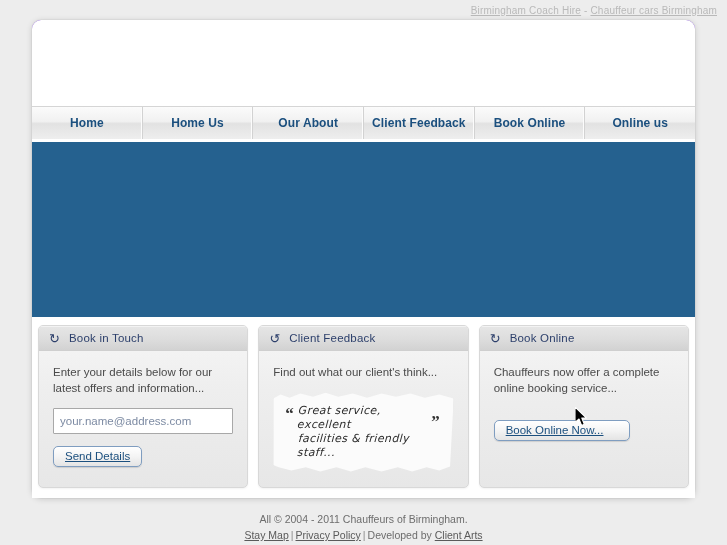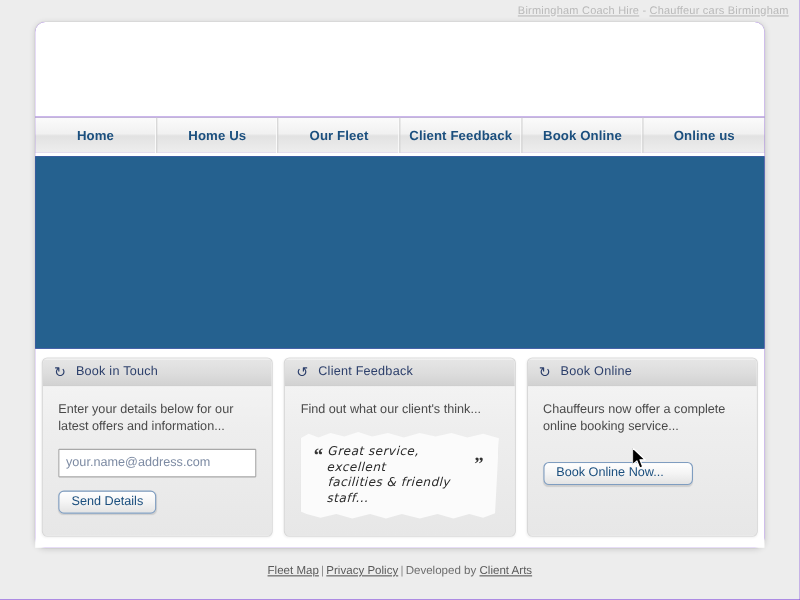--- a/index.html
+++ b/index.html
@@ -172,20 +172,21 @@
     padding: 3px 11px 4px 11px;
     font-family: "Liberation Sans", sans-serif;
     font-size: 11.5px;
     color: #1b4f7e;
     background: linear-gradient(to bottom, #ffffff 0%, #f4f4f4 50%, #e4e4e4 100%);
     border: 1px solid #7f9dc0;
     border-radius: 5px;
     cursor: pointer;
     box-shadow: 0 1px 1px rgba(0,0,0,0.12);
     white-space: nowrap;
+    text-decoration: underline;
   }
   .btn-wide { padding: 3px 26px 4px 11px; }
 
   
   .torn {
     position: relative;
     margin-top: 4px;
     background: #fbfbfb;
     padding: 12px 14px 13px 12px;
     box-shadow: 0 1px 3px rgba(0,0,0,0.16);
@@ -254,21 +255,21 @@
 
 <div class="page">
 
   <div class="masthead">
     <div class="logo-slot"></div>
   </div>
 
   <div class="nav">
     <div class="nav-item">Home</div>
     <div class="nav-item">Home Us</div>
-    <div class="nav-item">Our Fleet</div>
+    <div class="nav-item">Our About</div>
     <div class="nav-item">Client Feedback</div>
     <div class="nav-item">Book Online</div>
     <div class="nav-item">Online us</div>
   </div>
 
   <div class="banner"></div>
 
   <div class="panels">
 
     <div class="panel">
@@ -314,17 +315,18 @@
 
   </div>
 
   <svg class="cursor" style="left:543px; top:387px;" viewBox="0 0 14 20">
     <polygon points="0,0 0,15.5 4,12 6.6,18.5 9.3,17.3 6.8,11 11.5,11" fill="#000000" stroke="#ffffff" stroke-width="1.1" stroke-linejoin="round"></polygon>
   </svg>
 
 </div>
 
 <div class="footer">
+  <div>All © 2004 - 2011 Chauffeurs of Birmingham.</div>
   <div>
-    <a href="#">Fleet Map</a><span class="divider">|</span><a href="#">Privacy Policy</a><span class="divider">|</span><span class="devby">Developed by</span>
+    <a href="#">Stay Map</a><span class="divider">|</span><a href="#">Privacy Policy</a><span class="divider">|</span><span class="devby">Developed by</span>
     <a href="#">Client Arts</a>
   </div>
 </div>
 
 </body></html>

